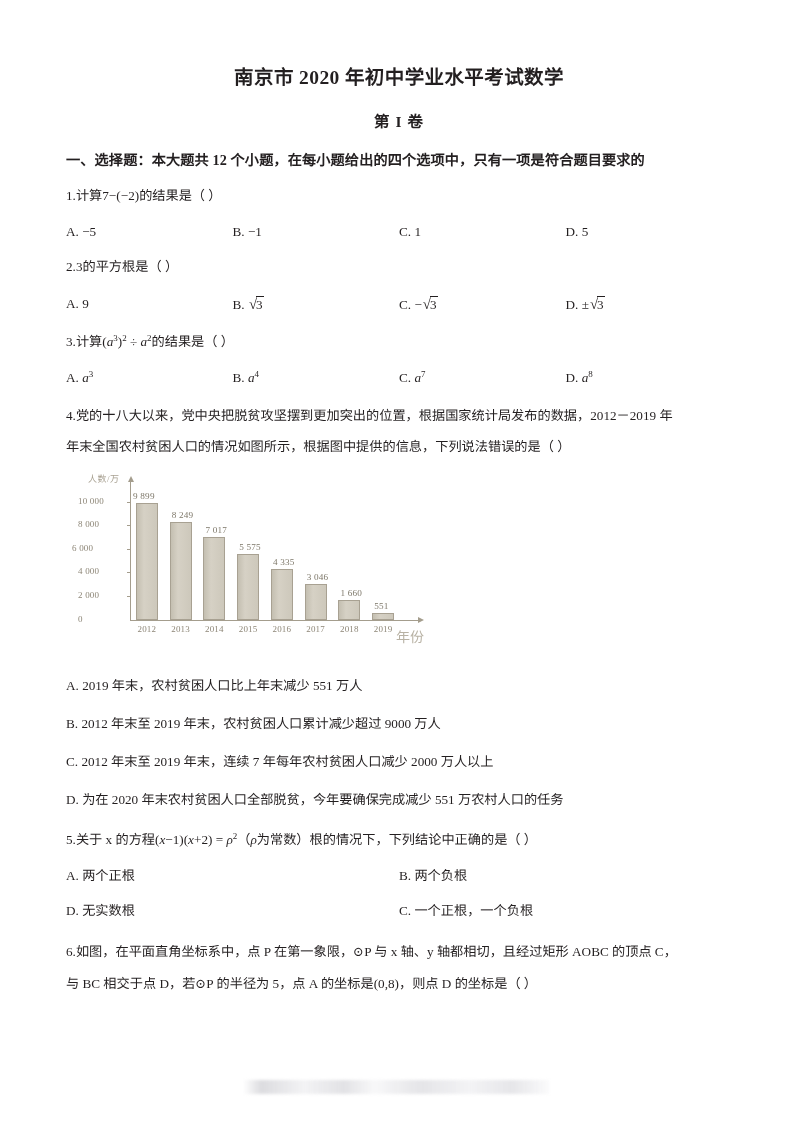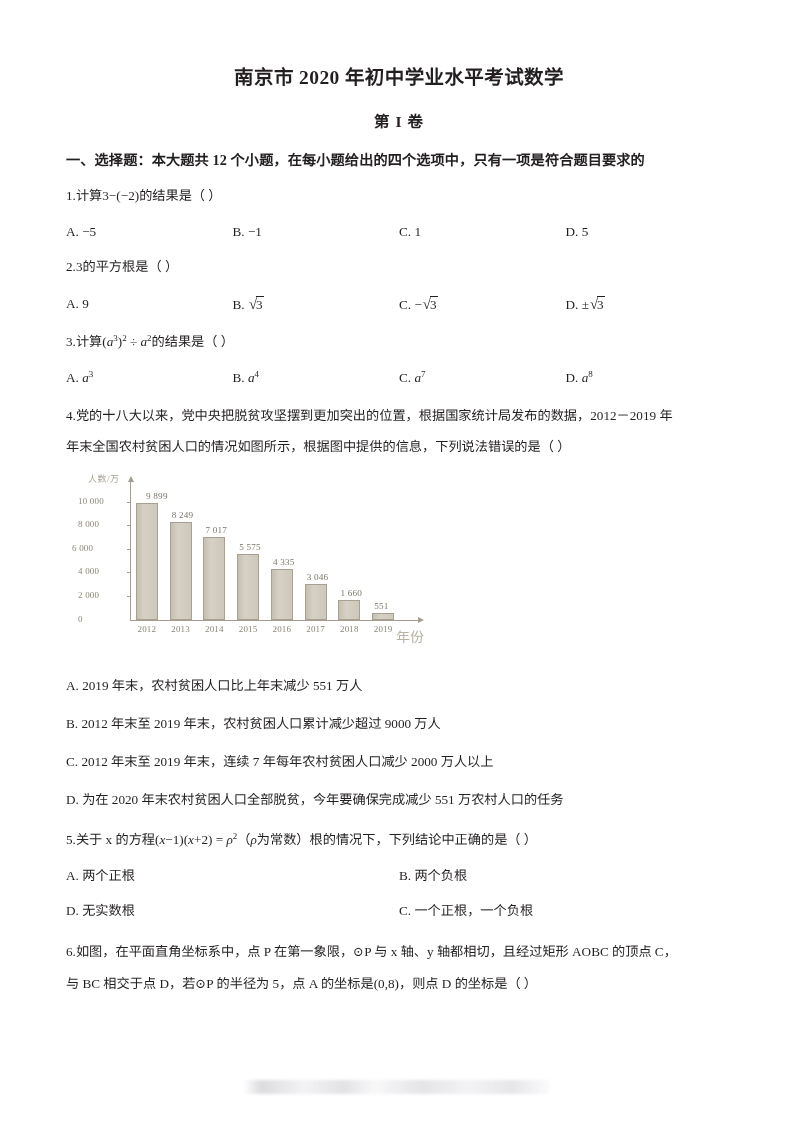--- a/index.html
+++ b/index.html
@@ -215,21 +215,21 @@
 <body>
 
 <div class="page">
   <div class="inner">
 
     <h1 class="doc-title">南京市 2020 年初中学业水平考试数学</h1>
     <h2 class="volume-title">第 I 卷</h2>
     <p class="section-head">一、选择题：本大题共 12 个小题，在每小题给出的四个选项中，只有一项是符合题目要求的</p>
 
     <p class="q-stem">
-      <span>1.计算</span><span class="mn nowrap">3−(−2)</span><span>的结果是（     ）</span>
+      <span>1.计算</span><span class="mn nowrap">7−(−2)</span><span>的结果是（     ）</span>
     </p>
     <div class="opt-row four-col">
       <div class="opt">
         <span>A.</span>
         <span class="mn">−5</span>
       </div>
       <div class="opt">
         <span>B.</span>
         <span class="mn">−1</span>
       </div>
@@ -301,21 +301,21 @@
           <div class="tick-mark" style="left: 39px; top: 124.364px;"></div>
           <div class="tick-label" style="right: 324px; top: 94.7273px; width: 46px;">4 000</div>
           <div class="tick-mark" style="left: 39px; top: 100.727px;"></div>
           <div class="tick-label" style="right: 330px; top: 71.0909px; width: 46px;">6 000</div>
           <div class="tick-mark" style="left: 39px; top: 77.0909px;"></div>
           <div class="tick-label" style="right: 324px; top: 47.4545px; width: 46px;">8 000</div>
           <div class="tick-mark" style="left: 39px; top: 53.4545px;"></div>
           <div class="tick-label" style="right: 324px; top: 23.8182px; width: 46px;">10 000</div>
           <div class="tick-mark" style="left: 39px; top: 29.8182px;"></div>
           <div class="bar" style="left: 47.875px; top: 31.0118px; width: 22px; height: 116.988px;"></div>
-          <div class="bar-value" style="left: 58px; top: 19.0118px;">9 899</div>
+          <div class="bar-value" style="left: 45px; top: 19.0118px;">9 899</div>
           <div class="cat-label" style="left: 41.875px; top: 152px; width: 34px;">2012</div>
           <div class="bar" style="left: 81.625px; top: 50.5118px; width: 22px; height: 97.4882px;"></div>
           <div class="bar-value" style="left: 83.625px; top: 38.5118px;">8 249</div>
           <div class="cat-label" style="left: 75.625px; top: 152px; width: 34px;">2013</div>
           <div class="bar" style="left: 115.375px; top: 65.0718px; width: 22px; height: 82.9282px;"></div>
           <div class="bar-value" style="left: 117.375px; top: 53.0718px;">7 017</div>
           <div class="cat-label" style="left: 109.375px; top: 152px; width: 34px;">2014</div>
           <div class="bar" style="left: 149.125px; top: 82.1136px; width: 22px; height: 65.8864px;"></div>
           <div class="bar-value" style="left: 151.125px; top: 70.1136px;">5 575</div>
           <div class="cat-label" style="left: 143.125px; top: 152px; width: 34px;">2015</div>

